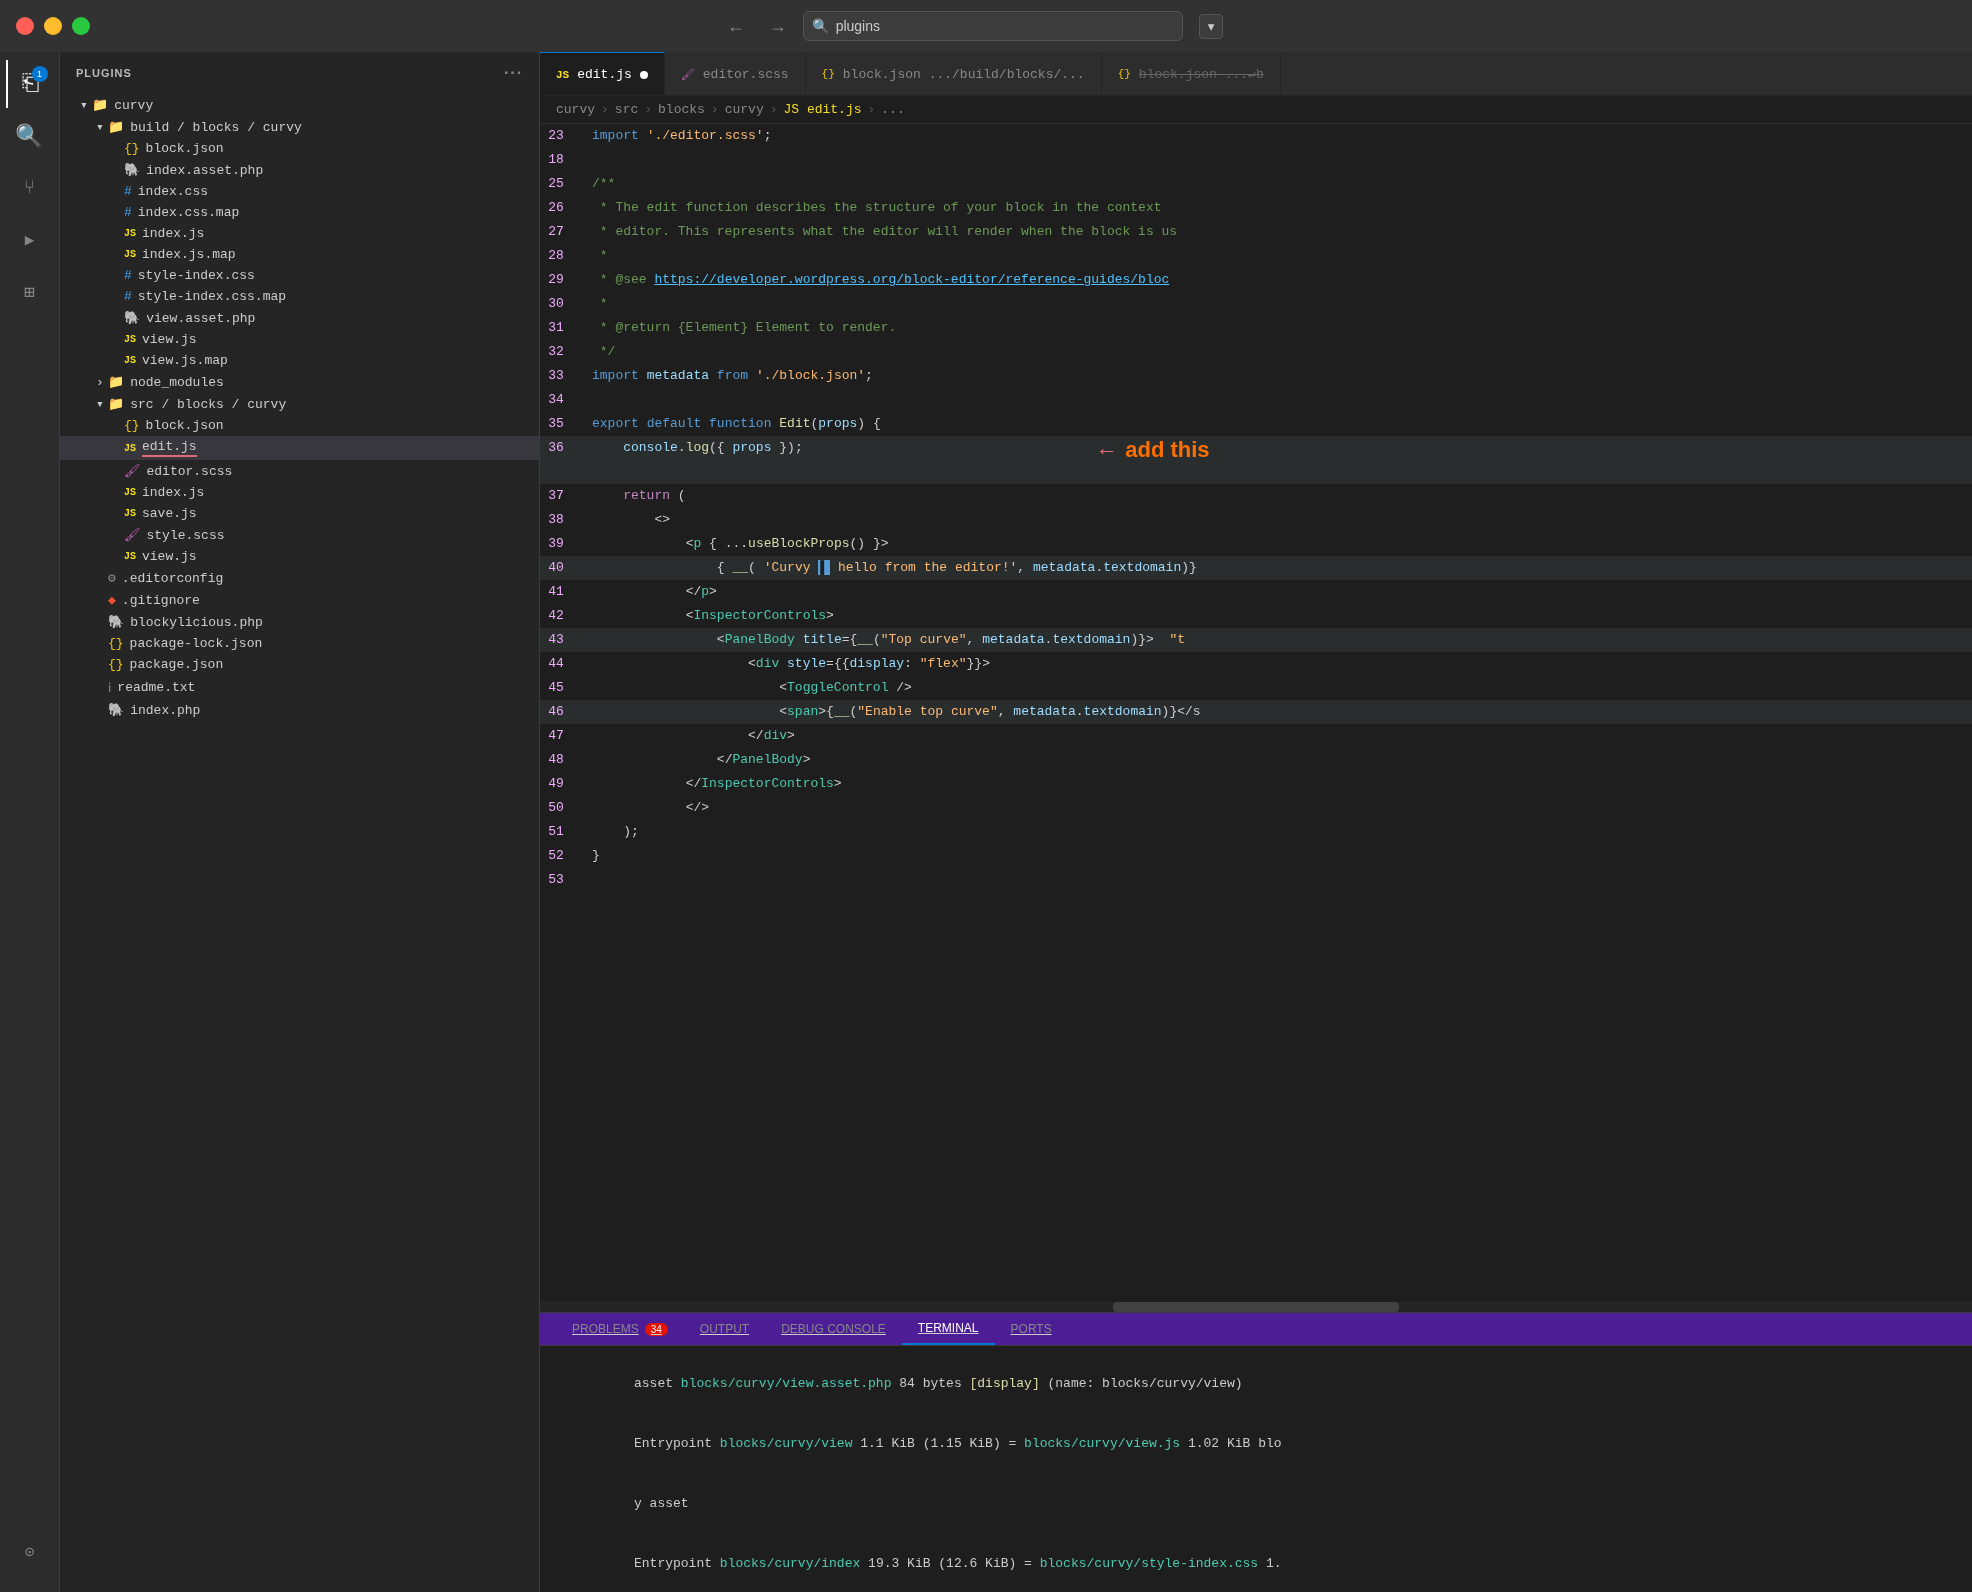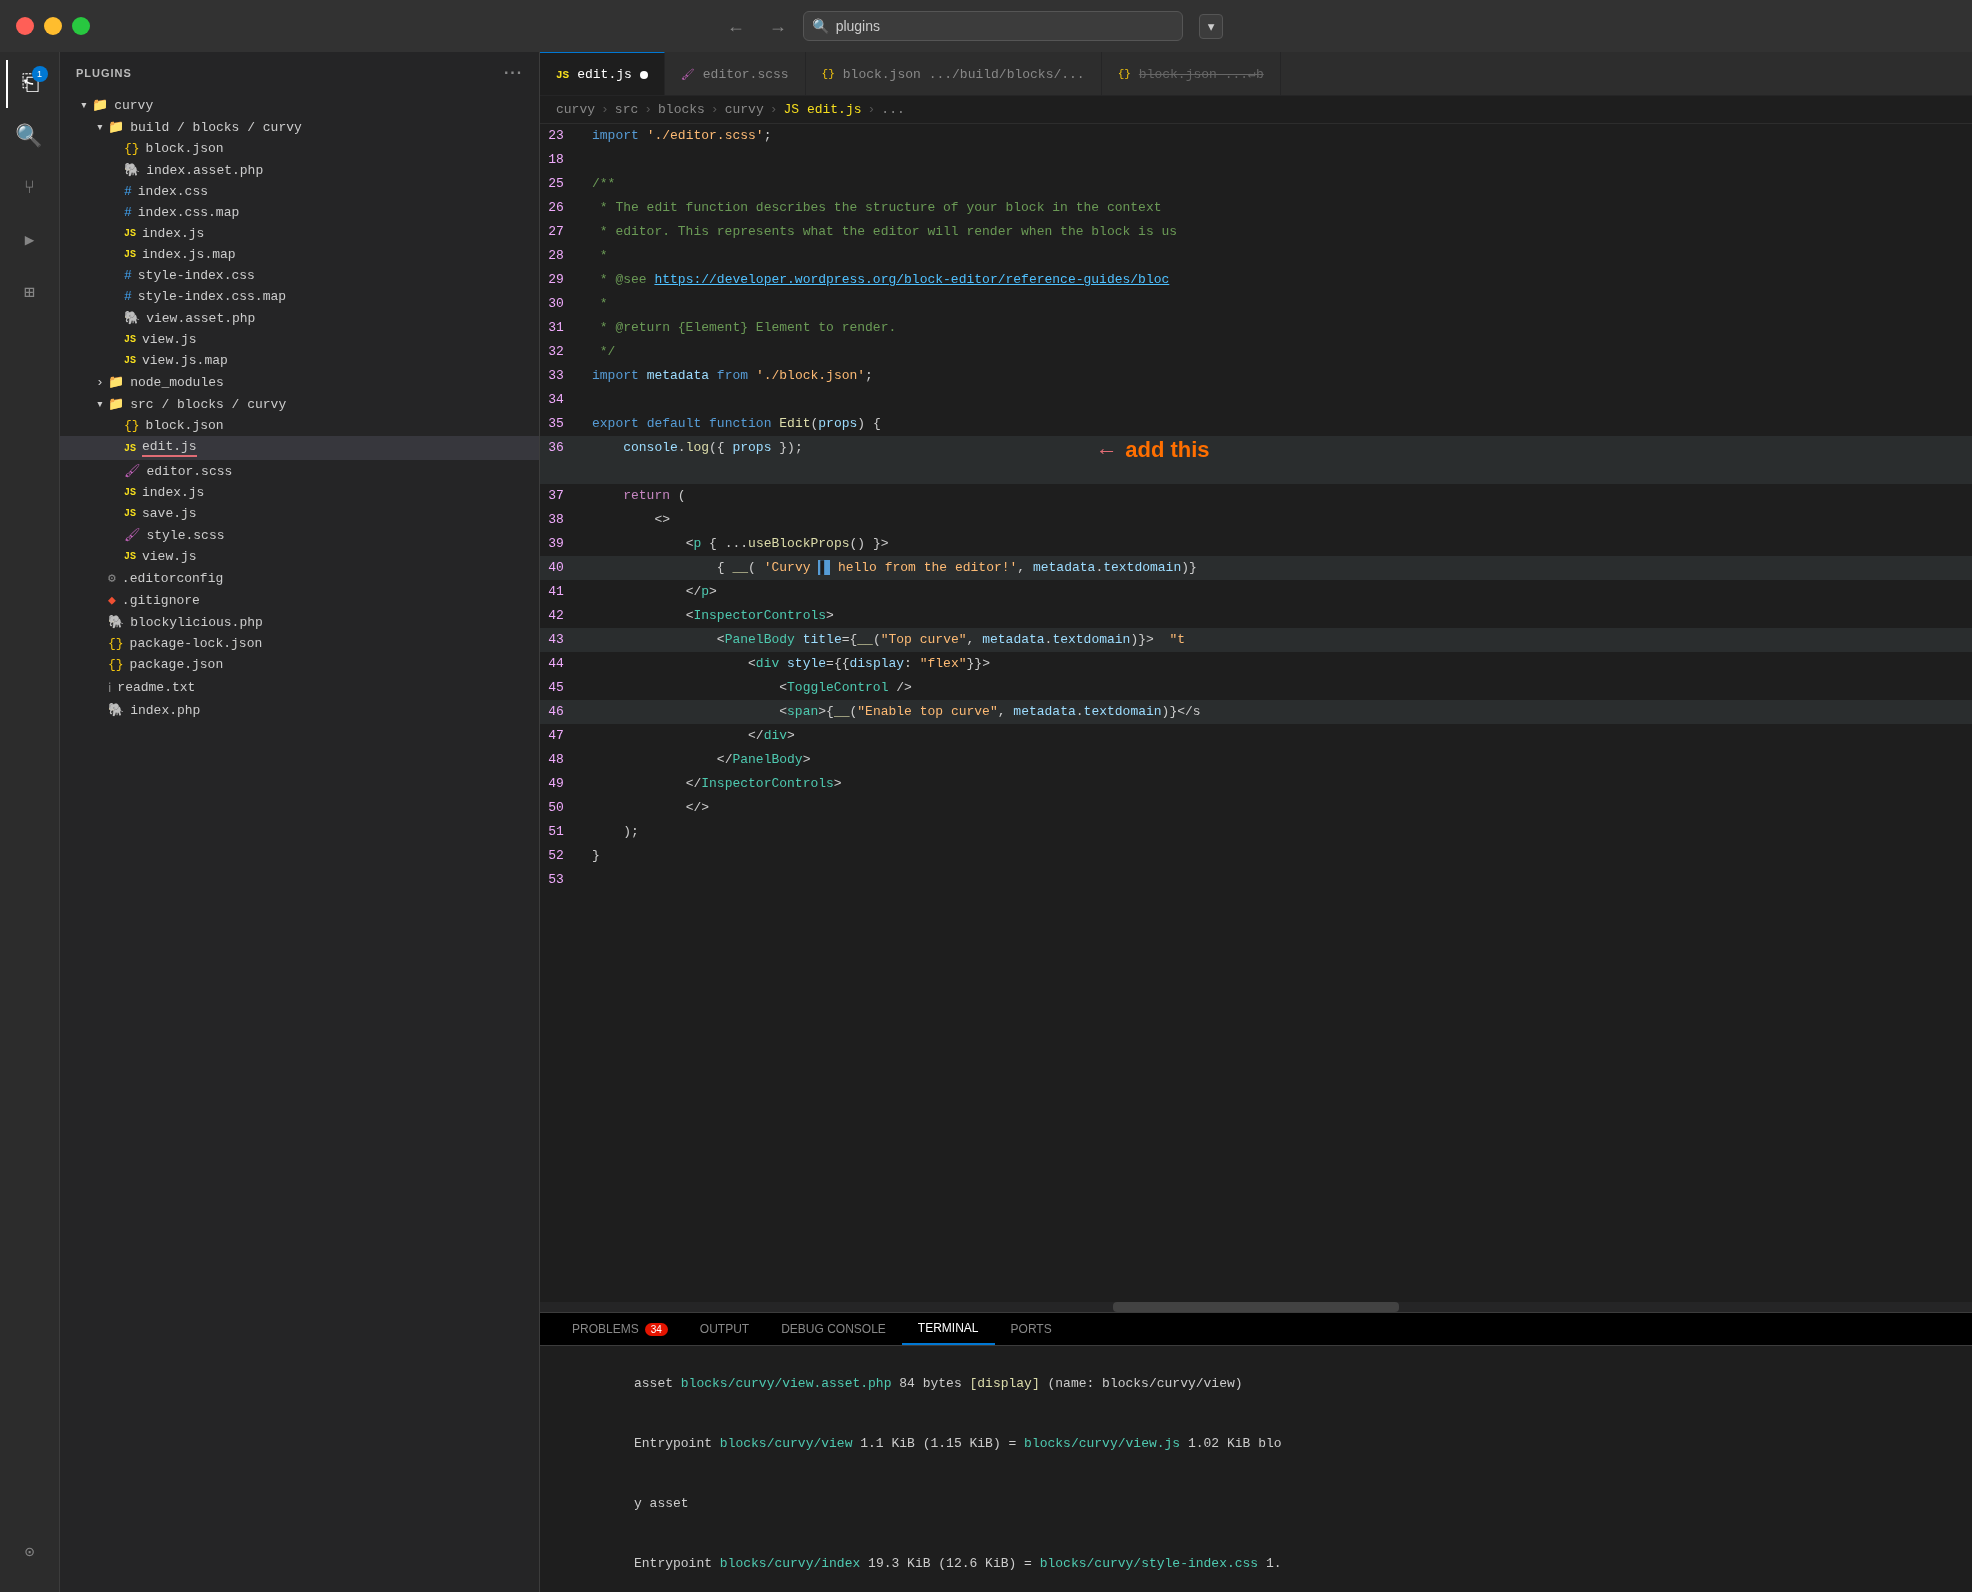--- a/index.html
+++ b/index.html
@@ -318,24 +318,25 @@
     .panel {
       height: 280px;
       background: #1e1e1e;
       border-top: 1px solid #3c3c3c;
       flex-shrink: 0;
       display: flex;
       flex-direction: column;
     }
     .panel-tabs {
       display: flex;
-      background: #000000;
+      background: #4c1d95;
       border-bottom: 1px solid #3c3c3c;
       padding: 0 16px;
       flex-shrink: 0;
+      text-decoration: underline;
     }
     .panel-tab {
       padding: 8px 16px;
       font-size: 12px;
       color: #888;
       cursor: pointer;
       font-family: sans-serif;
       position: relative;
       display: flex;
       align-items: center;

